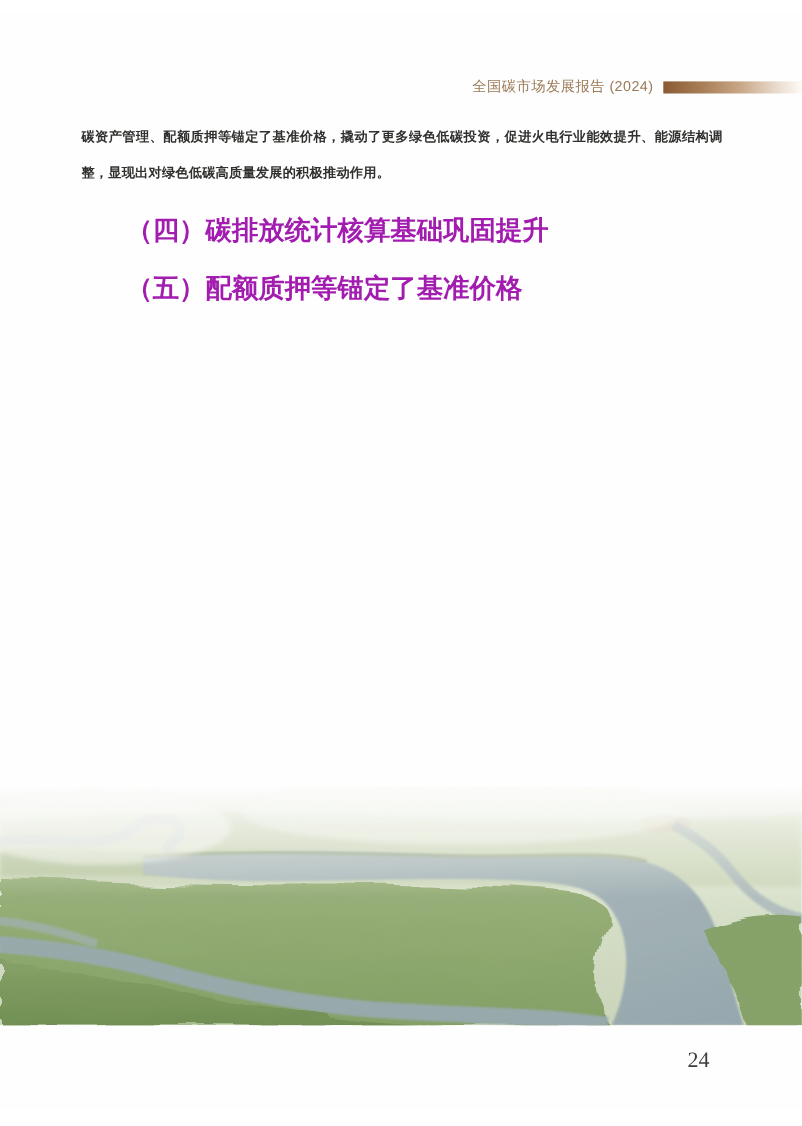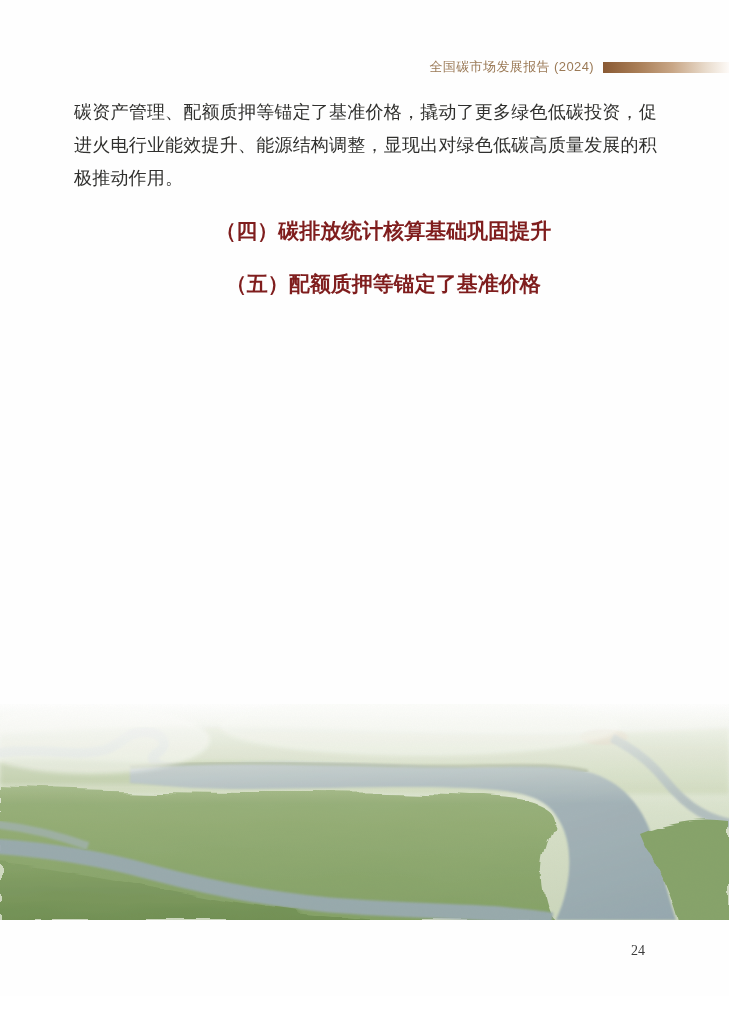--- a/index.html
+++ b/index.html
@@ -1,47 +1,47 @@
 <!DOCTYPE html>
 <html><head>
 <meta charset="utf-8">
 <style>
   html,body{margin:0;padding:0;background:#ffffff;}
   .page{
     position:relative;width:729px;height:996px;background:#fefefe;overflow:hidden;
-    font-family:"Liberation Serif","DejaVu Serif",serif;color:#30302e;
+    font-family:"Liberation Serif","DejaVu Serif",serif;color:#30302e;margin-top:12px;
   }
   
   .hdr{
     position:absolute;top:57px;left:0;right:0;height:20px;
     display:flex;justify-content:flex-end;align-items:center;
     font-family:"Liberation Sans","DejaVu Sans",sans-serif;
   }
   .hdr-title{font-size:13px;color:#9b7a57;letter-spacing:.4px;margin-right:9px;white-space:nowrap;}
   .hdr-bar{
     width:126px;height:11px;flex:0 0 auto;
     background:linear-gradient(90deg,#8a5a34 0%,#a97e57 28%,#c8a686 55%,#e9dccd 82%,#fdfaf7 100%);
   }
   
   .body{
     position:absolute;left:74px;top:96px;width:583px;z-index:2;
     text-align:justify;
   }
-  .para{margin:0;font-size:18px;line-height:33px;text-indent:2em;letter-spacing:.2px;}
+  .para{margin:0;font-size:12px;line-height:33px;text-indent:2em;letter-spacing:.2px;font-weight:bold;}
   .cont{text-indent:0;}
   .sec{
-    margin:20px 0 11px 0;font-size:21px;line-height:33px;font-weight:700;
-    text-indent:1.7em;text-align:center;color:#7f1d1d;
+    margin:20px 0 11px 0;font-size:24px;line-height:33px;font-weight:700;
+    text-indent:1.7em;text-align:left;color:#a21caf;
   }
   
   .photo{position:absolute;left:0;top:704px;width:729px;height:216px;margin:0;z-index:1;}
   .photo svg{display:block;width:100%;height:100%;}
   
   .ftr{position:absolute;top:941px;right:84px;z-index:2;}
-  .pageno{font-size:14px;color:#3c3c3c;}
+  .pageno{font-size:20px;color:#3c3c3c;}
 </style>
 </head>
 <body>
 
 <div class="page">
 
   <header class="hdr">
     <span class="hdr-title">全国碳市场发展报告 (2024)</span>
     <span class="hdr-bar"></span>
   </header>

